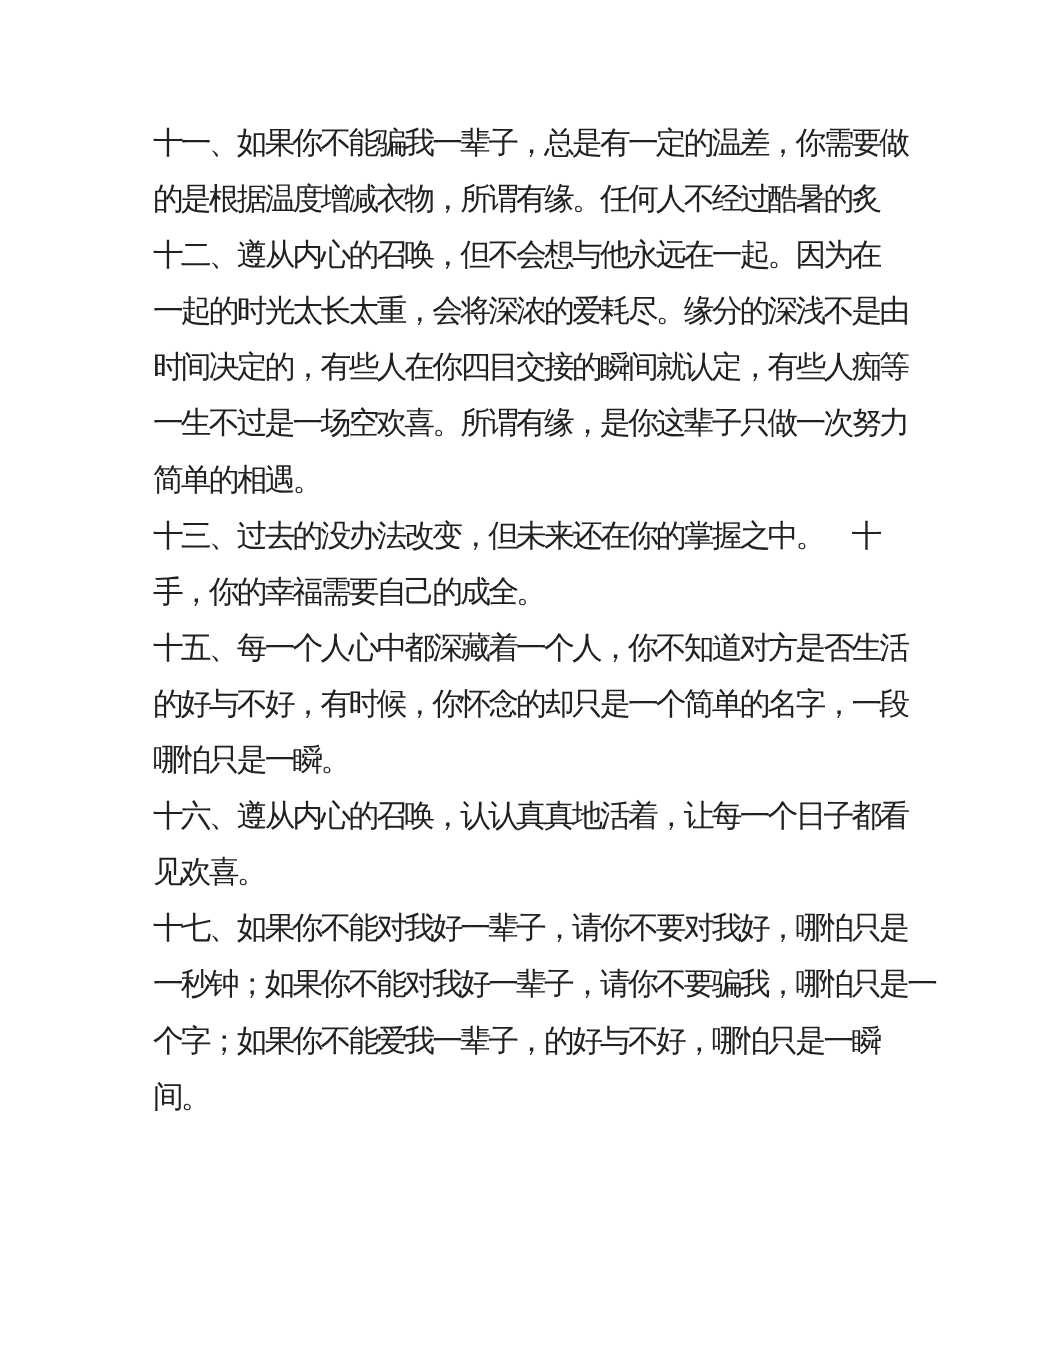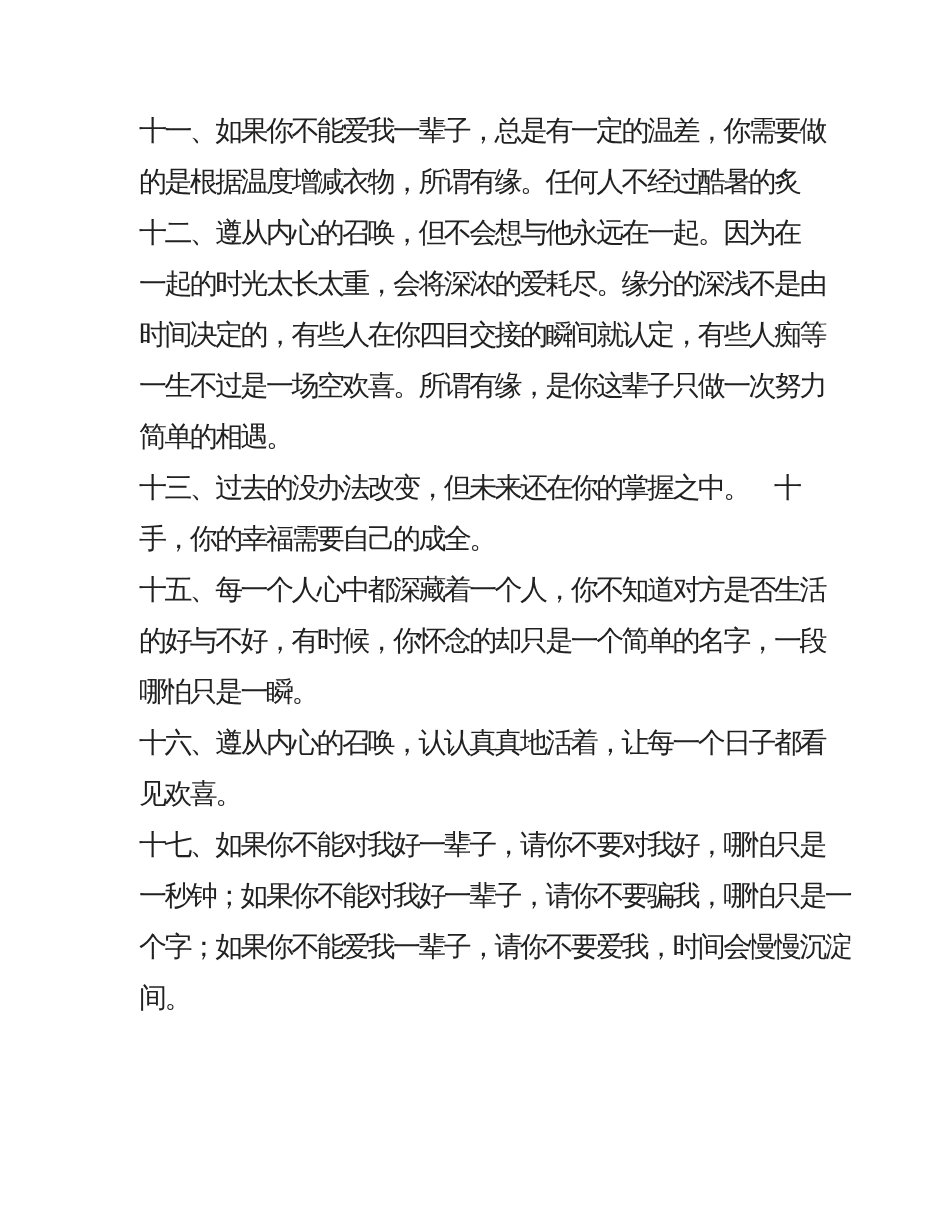--- a/index.html
+++ b/index.html
@@ -25,21 +25,21 @@
     color: #212121;
   }
 </style>
 </head>
 <body>
 
 <div class="page">
   <div class="content">
 
     <p class="para">
-      <span class="line">十一、如果你不能爱我一辈子，总是有一定的温差，你需要做</span>
+      <span class="line">十一、如果你不能骗我一辈子，总是有一定的温差，你需要做</span>
       <span class="line">的是根据温度增减衣物，所谓有缘。任何人不经过酷暑的炙</span>
     </p>
 
     <p class="para">
       <span class="line">十二、遵从内心的召唤，但不会想与他永远在一起。因为在</span>
       <span class="line">一起的时光太长太重，会将深浓的爱耗尽。缘分的深浅不是由</span>
       <span class="line">时间决定的，有些人在你四目交接的瞬间就认定，有些人痴等</span>
       <span class="line">一生不过是一场空欢喜。所谓有缘，是你这辈子只做一次努力</span>
       <span class="line">简单的相遇。</span>
     </p>
@@ -56,18 +56,18 @@
     </p>
 
     <p class="para">
       <span class="line">十六、遵从内心的召唤，认认真真地活着，让每一个日子都看</span>
       <span class="line">见欢喜。</span>
     </p>
 
     <p class="para">
       <span class="line">十七、如果你不能对我好一辈子，请你不要对我好，哪怕只是</span>
       <span class="line">一秒钟；如果你不能对我好一辈子，请你不要骗我，哪怕只是一</span>
-      <span class="line">个字；如果你不能爱我一辈子，请你不要爱我，时间会慢慢沉淀</span>
+      <span class="line">个字；如果你不能爱我一辈子，的好与不好，哪怕只是一瞬</span>
       <span class="line">间。</span>
     </p>
 
   </div>
 </div>
 
 </body></html>

